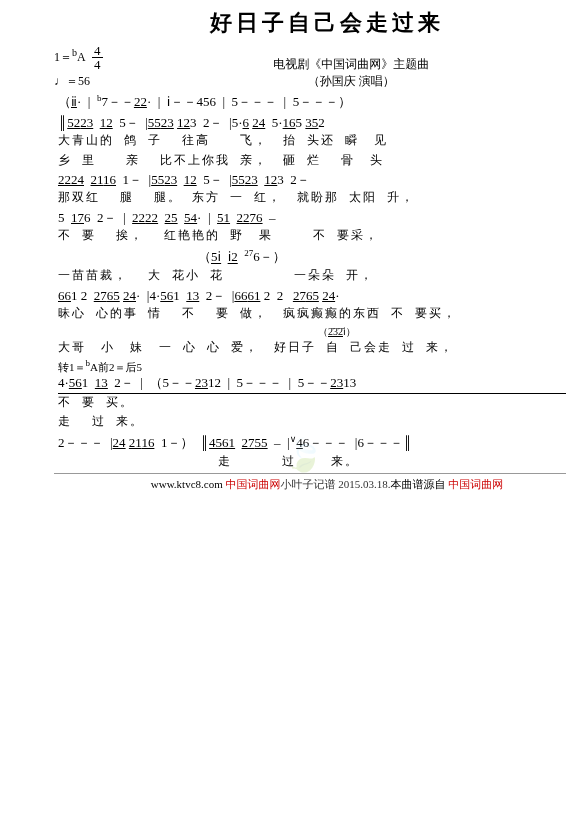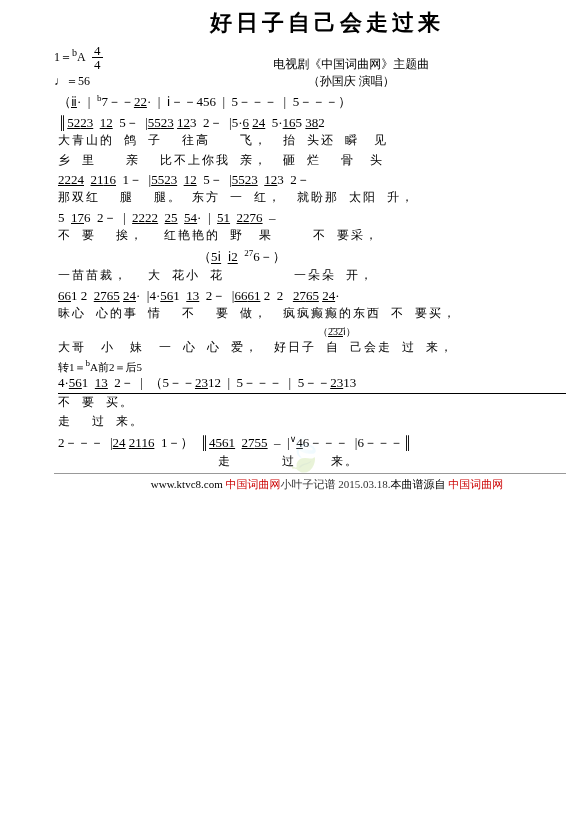--- a/index.html
+++ b/index.html
@@ -111,21 +111,21 @@
     </div>
   </div>
 
   <div class="staff-container">
 
     <div class="row-group">
       <div class="nt">（<u>ⅱ</u>·  |  <sup style="font-size:9px">b</sup>7－－<u>22</u>·  |  ⅰ－－456  |  5－－－  |  5－－－）</div>
     </div>
 
     <div class="row-group">
-      <div class="nt">║<u>52</u><u>23</u>  <u>12</u>  5－  |<u>55</u><u>23</u> <u>12</u>3  2－  |5·<u>6</u> <u>24</u>  5·<u>16</u>5 <u>38</u>2</div>
+      <div class="nt">║<u>52</u><u>23</u>  <u>12</u>  5－  |<u>55</u><u>23</u> <u>12</u>3  2－  |5·<u>6</u> <u>24</u>  5·<u>16</u>5 <u>35</u>2</div>
       <div class="ly">大青山的  鸽  子    往高      飞，   抬  头还  瞬   见</div>
       <div class="ly">乡  里      亲    比不上你我  亲，   砸  烂    骨   头</div>
     </div>
 
     <div class="row-group">
       <div class="nt"><u>22</u><u>24</u>  <u>21</u><u>16</u>  1－  |<u>55</u><u>23</u>  <u>12</u>  5－  |<u>55</u><u>23</u>  <u>12</u>3  2－</div>
       <div class="ly">那双红    腿    腿。  东方  一  红，   就盼那  太阳  升，</div>
     </div>
 
 

